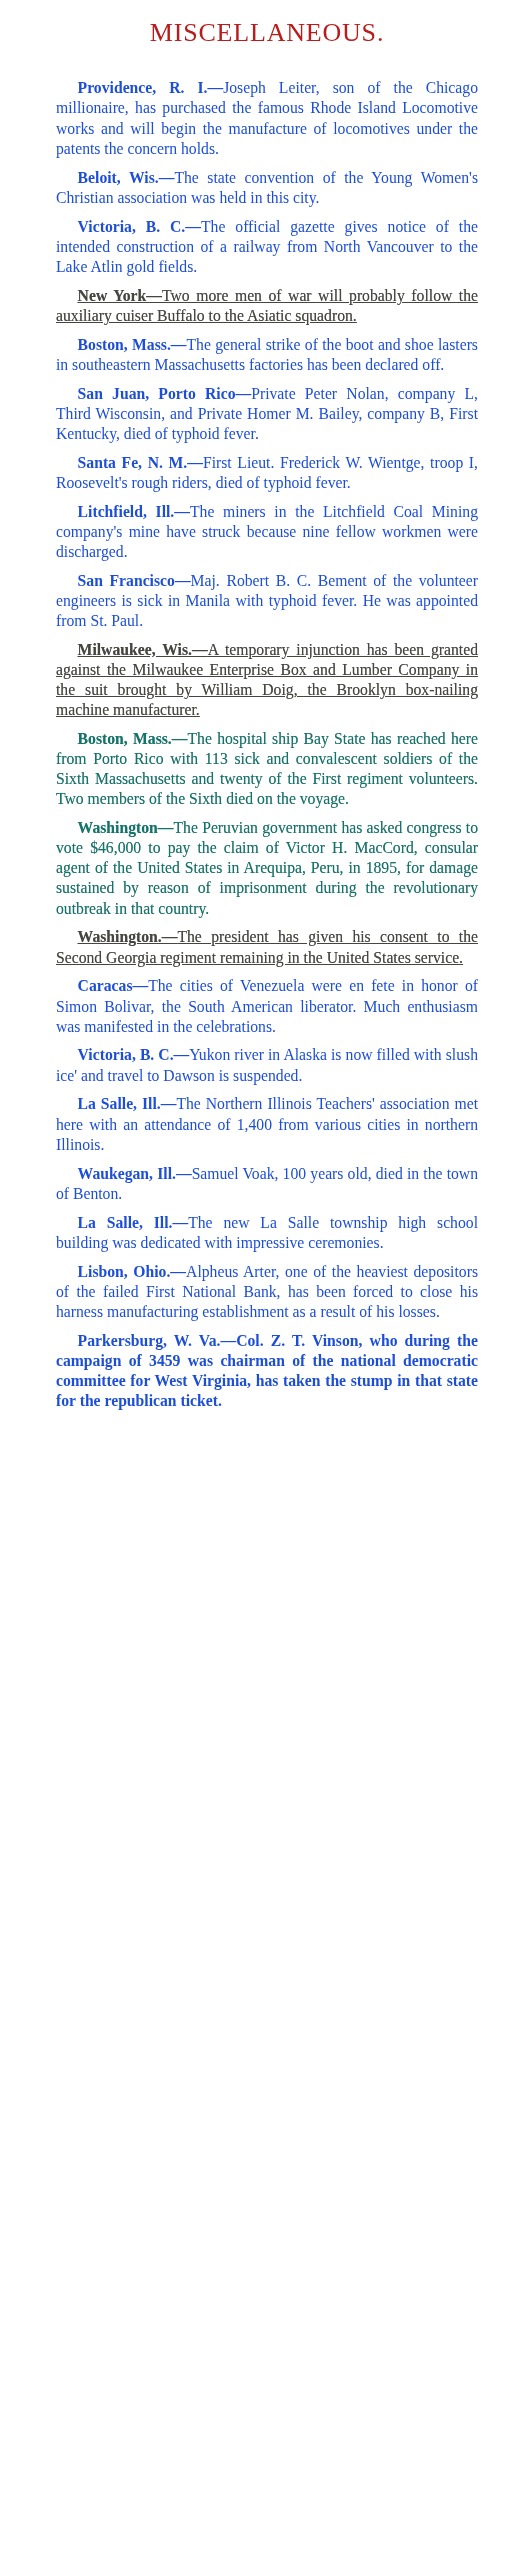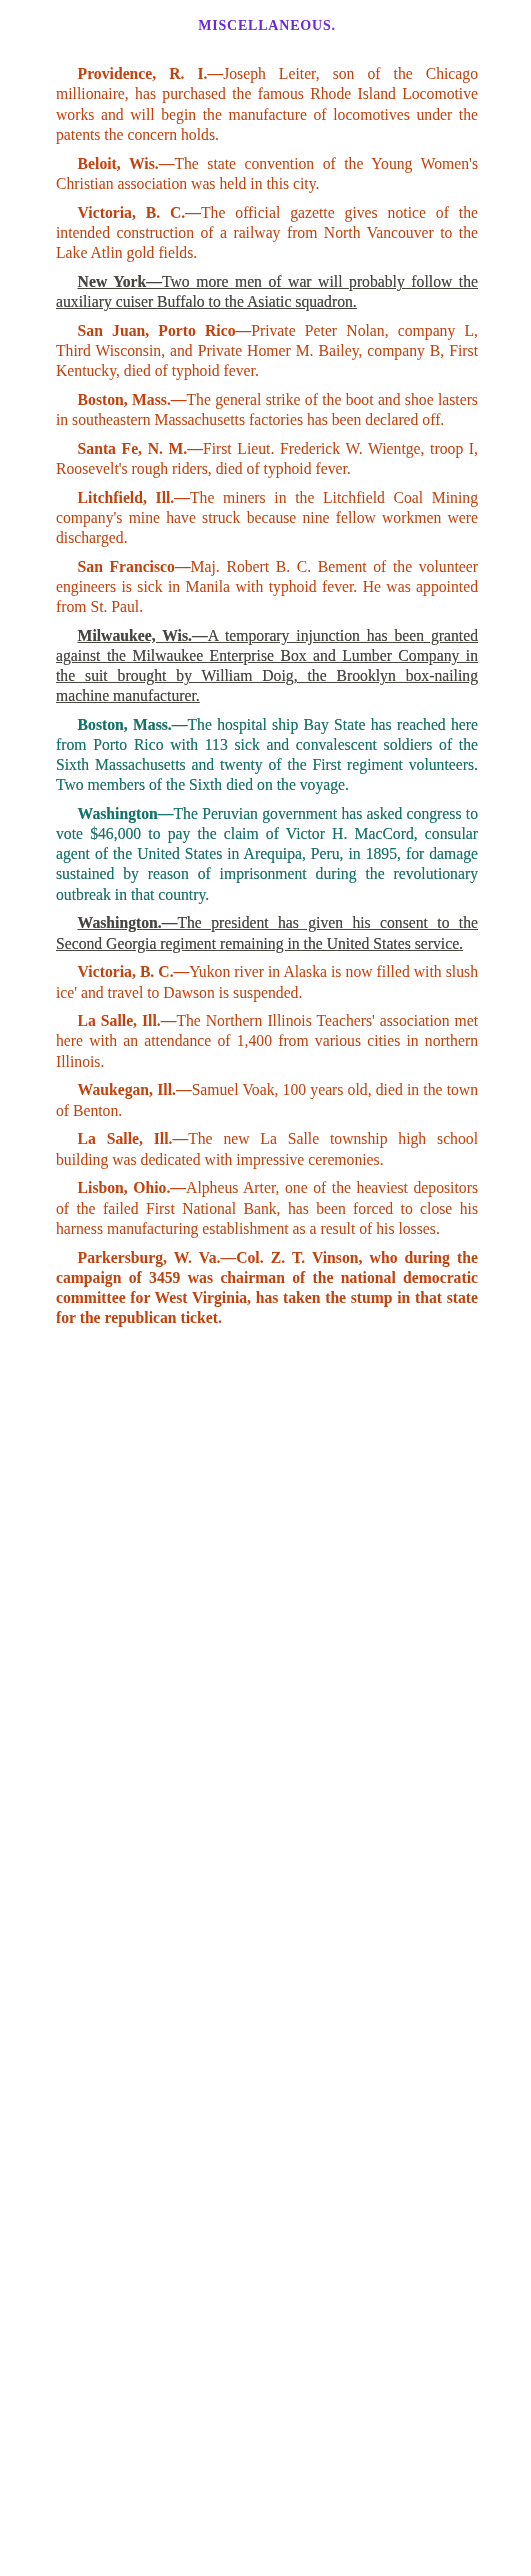--- a/index.html
+++ b/index.html
@@ -21,25 +21,25 @@
   }
   .column {
     position: absolute;
     left: 56px;
     top: 0;
     width: 422px;
     padding-top: 17.5px;
   }
   .headline {
     font-family: "Liberation Serif", serif;
-    font-weight: bold;
-    font-size: 14px;
+    font-weight: normal;
+    font-size: 26px;
     letter-spacing: 0.8px;
     text-align: center;
-    color: #6d28d9;
+    color: #b91c1c;
     margin: 0 0 15.5px 0;
     padding-bottom: 1px;
   }
   .rule {
     height: 1px;
     background: #2a2826;
     width: 100%;
     margin: 0 0 13.4px 0;
     opacity: 0.0;
   }
@@ -53,21 +53,21 @@
     text-indent: 21.6px;
     -webkit-hyphens: none;
     hyphens: none;
   }
   .item .dateline {
     font-weight: bold;
   }
   
   .ink-light { color: #474540; }
   .ink-lighter { color: #0f766e; }
-  .ink-dark { color: #c2410c; }
+  .ink-dark { color: #1d4ed8; }
   .blur-a { text-shadow: 0 0 0.4px rgba(60,58,54,0.55); text-decoration: underline; }
   .blur-b { text-shadow: 0 0 0.6px rgba(80,78,72,0.5); }
   .bold-run { font-weight: bold; }
 </style>
 </head>
 <body>
 
 <div class="page">
   <div class="column">
 
@@ -84,25 +84,25 @@
 
     <p class="item ink-dark">
       <span class="dateline">Victoria, B. C.—</span><span>The official gazette gives notice of the intended construction of a railway from North Vancouver to the Lake Atlin gold fields.</span>
     </p>
 
     <p class="item ink-light blur-a">
       <span class="dateline">New York—</span><span>Two more men of war will probably follow the auxiliary cuiser Buffalo to the Asiatic squadron.</span>
     </p>
 
     <p class="item ink-dark">
-      <span class="dateline">San Juan, Porto Rico—</span><span>Private Peter Nolan, company L, Third Wisconsin, and Private Homer M. Bailey, company B, First Kentucky, died of typhoid fever.</span>
+      <span class="dateline">Boston, Mass.—</span><span>The general strike of the boot and shoe lasters in southeastern Massachusetts factories has been declared off.</span>
     </p>
 
     <p class="item ink-dark">
-      <span class="dateline">Boston, Mass.—</span><span>The general strike of the boot and shoe lasters in southeastern Massachusetts factories has been declared off.</span>
+      <span class="dateline">San Juan, Porto Rico—</span><span>Private Peter Nolan, company L, Third Wisconsin, and Private Homer M. Bailey, company B, First Kentucky, died of typhoid fever.</span>
     </p>
 
     <p class="item ink-dark">
       <span class="dateline">Santa Fe, N. M.—</span><span>First Lieut. Frederick W. Wientge, troop I, Roosevelt's rough riders, died of typhoid fever.</span>
     </p>
 
     <p class="item ink-dark">
       <span class="dateline">Litchfield, Ill.—</span><span>The miners in the Litchfield Coal Mining company's mine have struck because nine fellow workmen were discharged.</span>
     </p>
 
@@ -119,20 +119,23 @@
     </p>
 
     <p class="item ink-lighter blur-b">
       <span class="dateline">Washington—</span><span>The Peruvian government has asked congress to vote $46,000 to pay the claim of Victor H. MacCord, consular agent of the United States in Arequipa, Peru, in 1895, for damage sustained by reason of imprisonment during the revolutionary outbreak in that country.</span>
     </p>
 
     <p class="item ink-light blur-a">
       <span class="dateline">Washington.—</span><span>The president has given his consent to the Second Georgia regiment remaining in the United States service.</span>
     </p>
 
+    <p class="item ink-dark">
+      <span class="dateline">Caracas—</span><span>The cities of Venezuela were en fete in honor of Simon Bolivar, the South American liberator. Much enthusiasm was manifested in the celebrations.</span>
+    </p>
 
 
     <p class="item ink-dark">
       <span class="dateline">Victoria, B. C.—</span><span>Yukon river in Alaska is now filled with slush ice' and travel to Dawson is suspended.</span>
     </p>
 
     <p class="item ink-dark">
       <span class="dateline">La Salle, Ill.—</span><span>The Northern Illinois Teachers' association met here with an attendance of 1,400 from various cities in northern Illinois.</span>
     </p>
 

